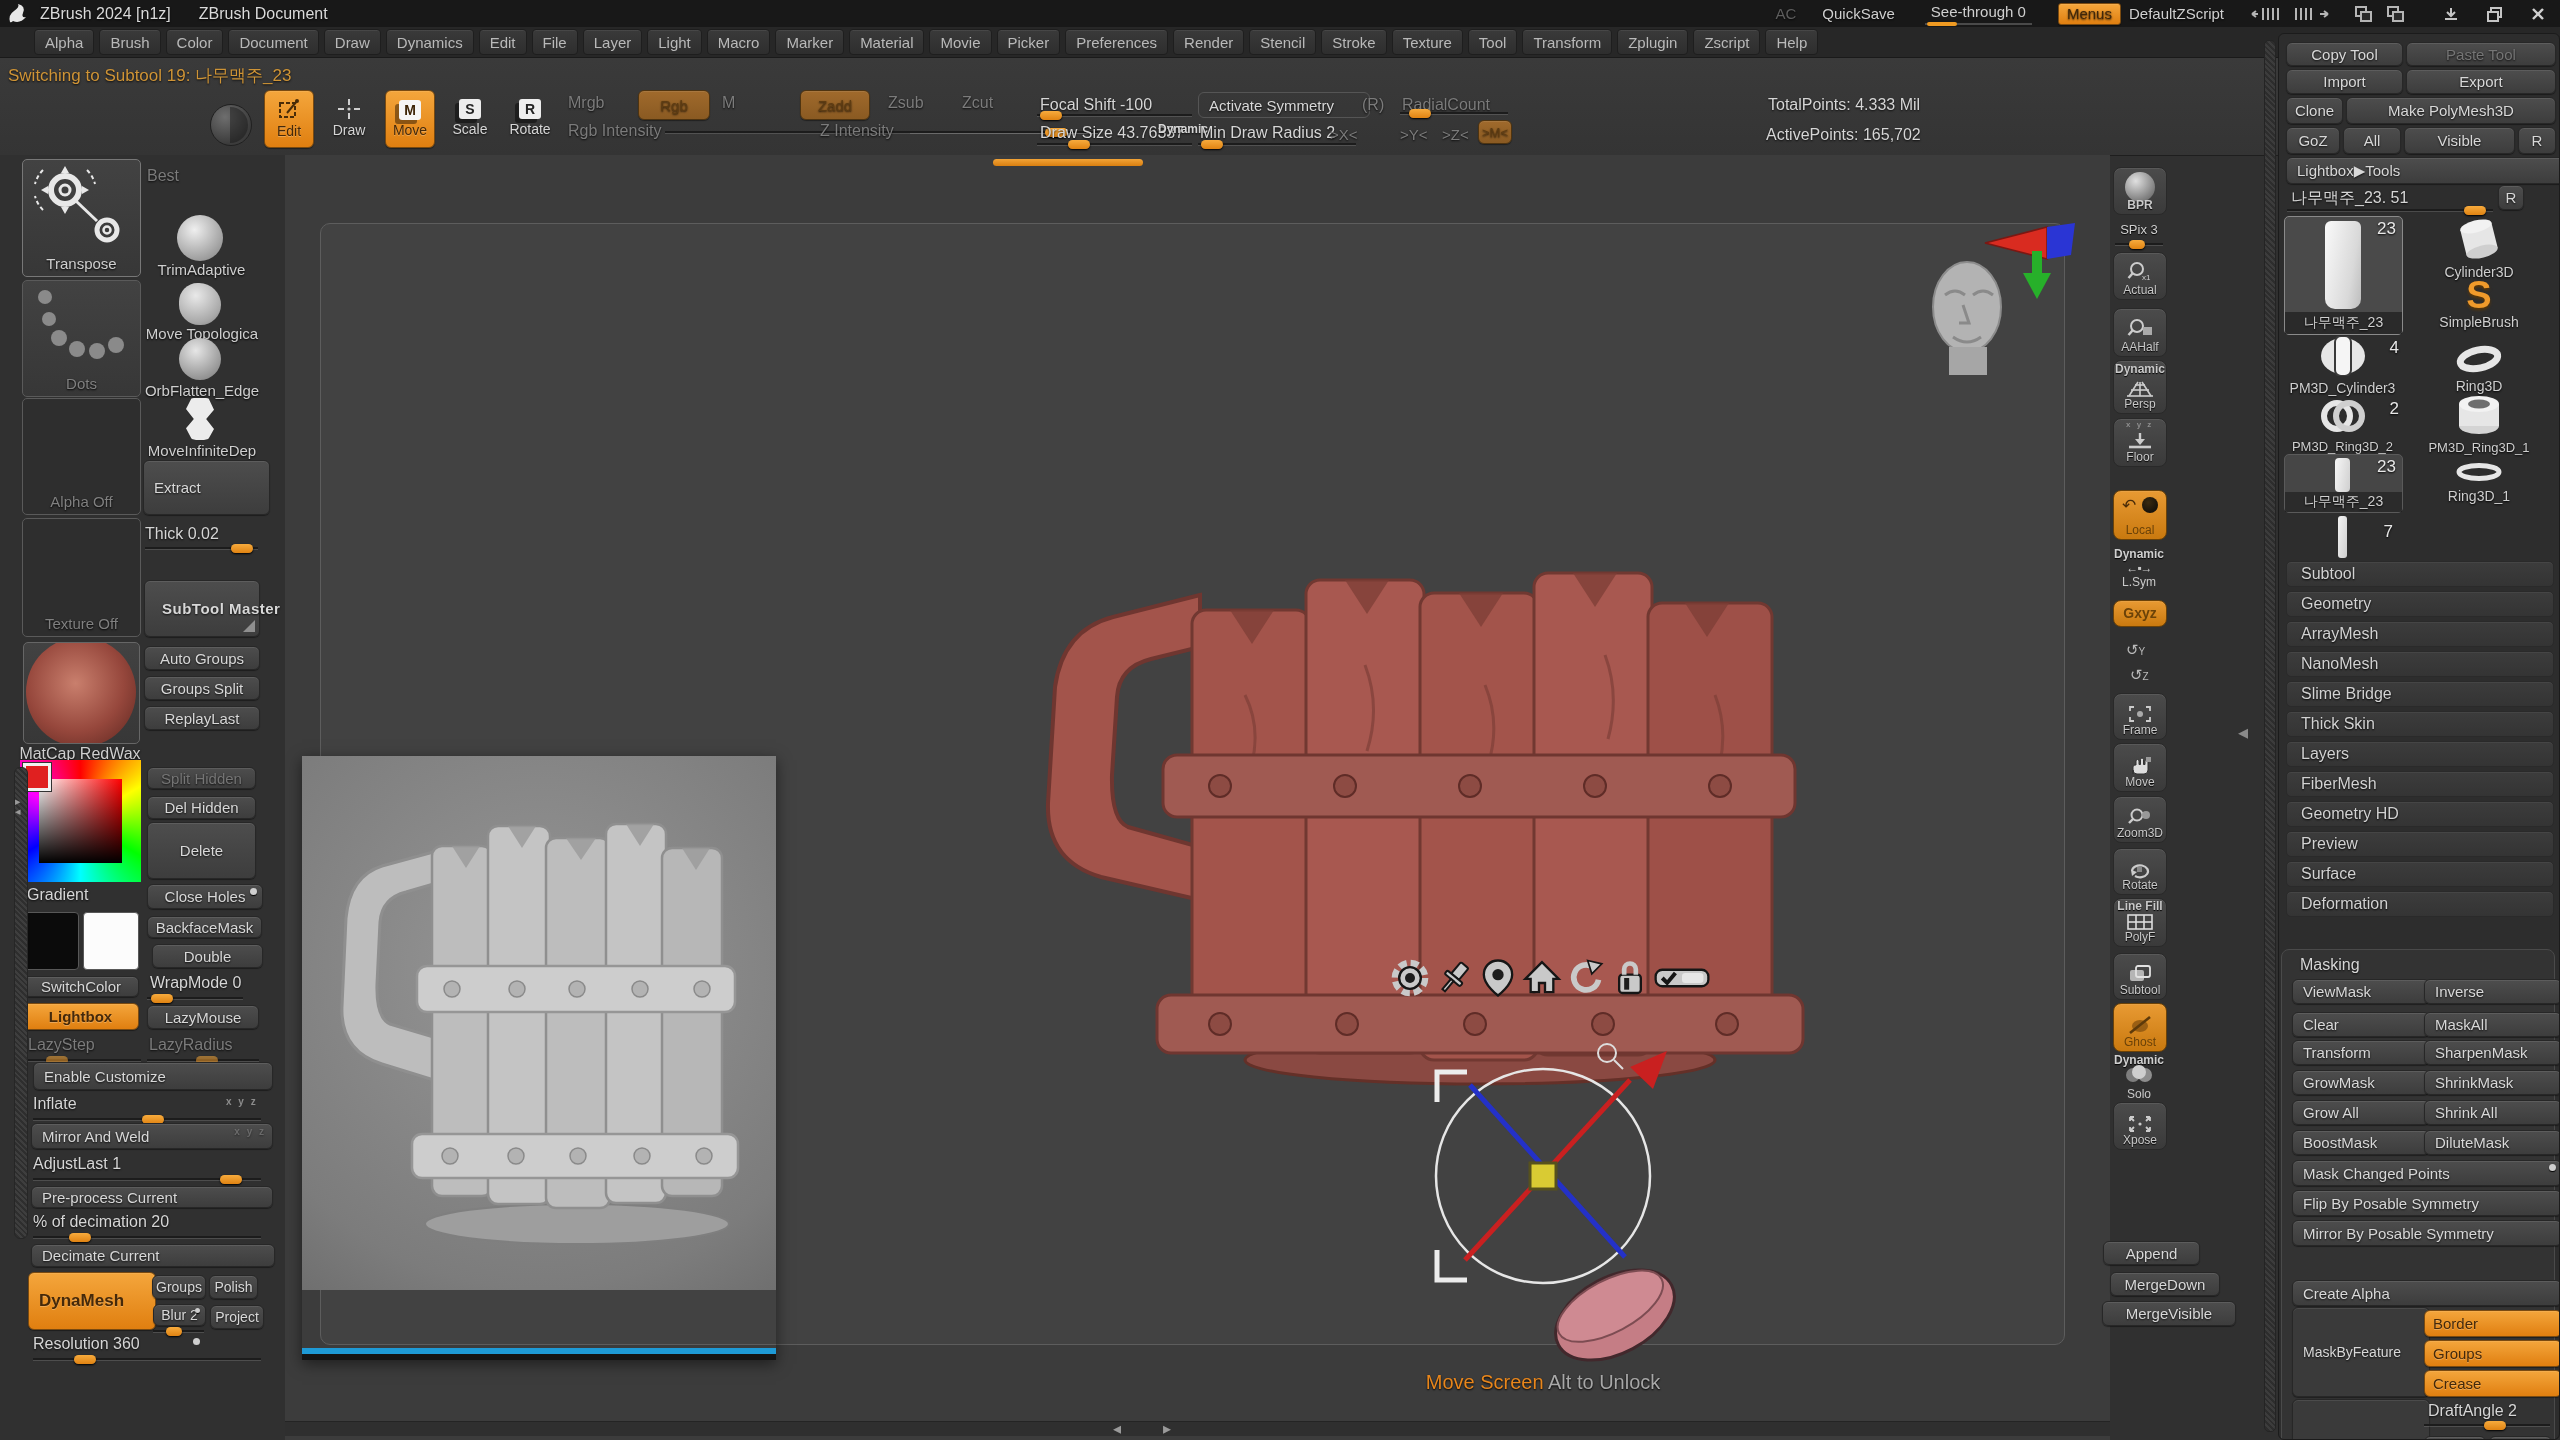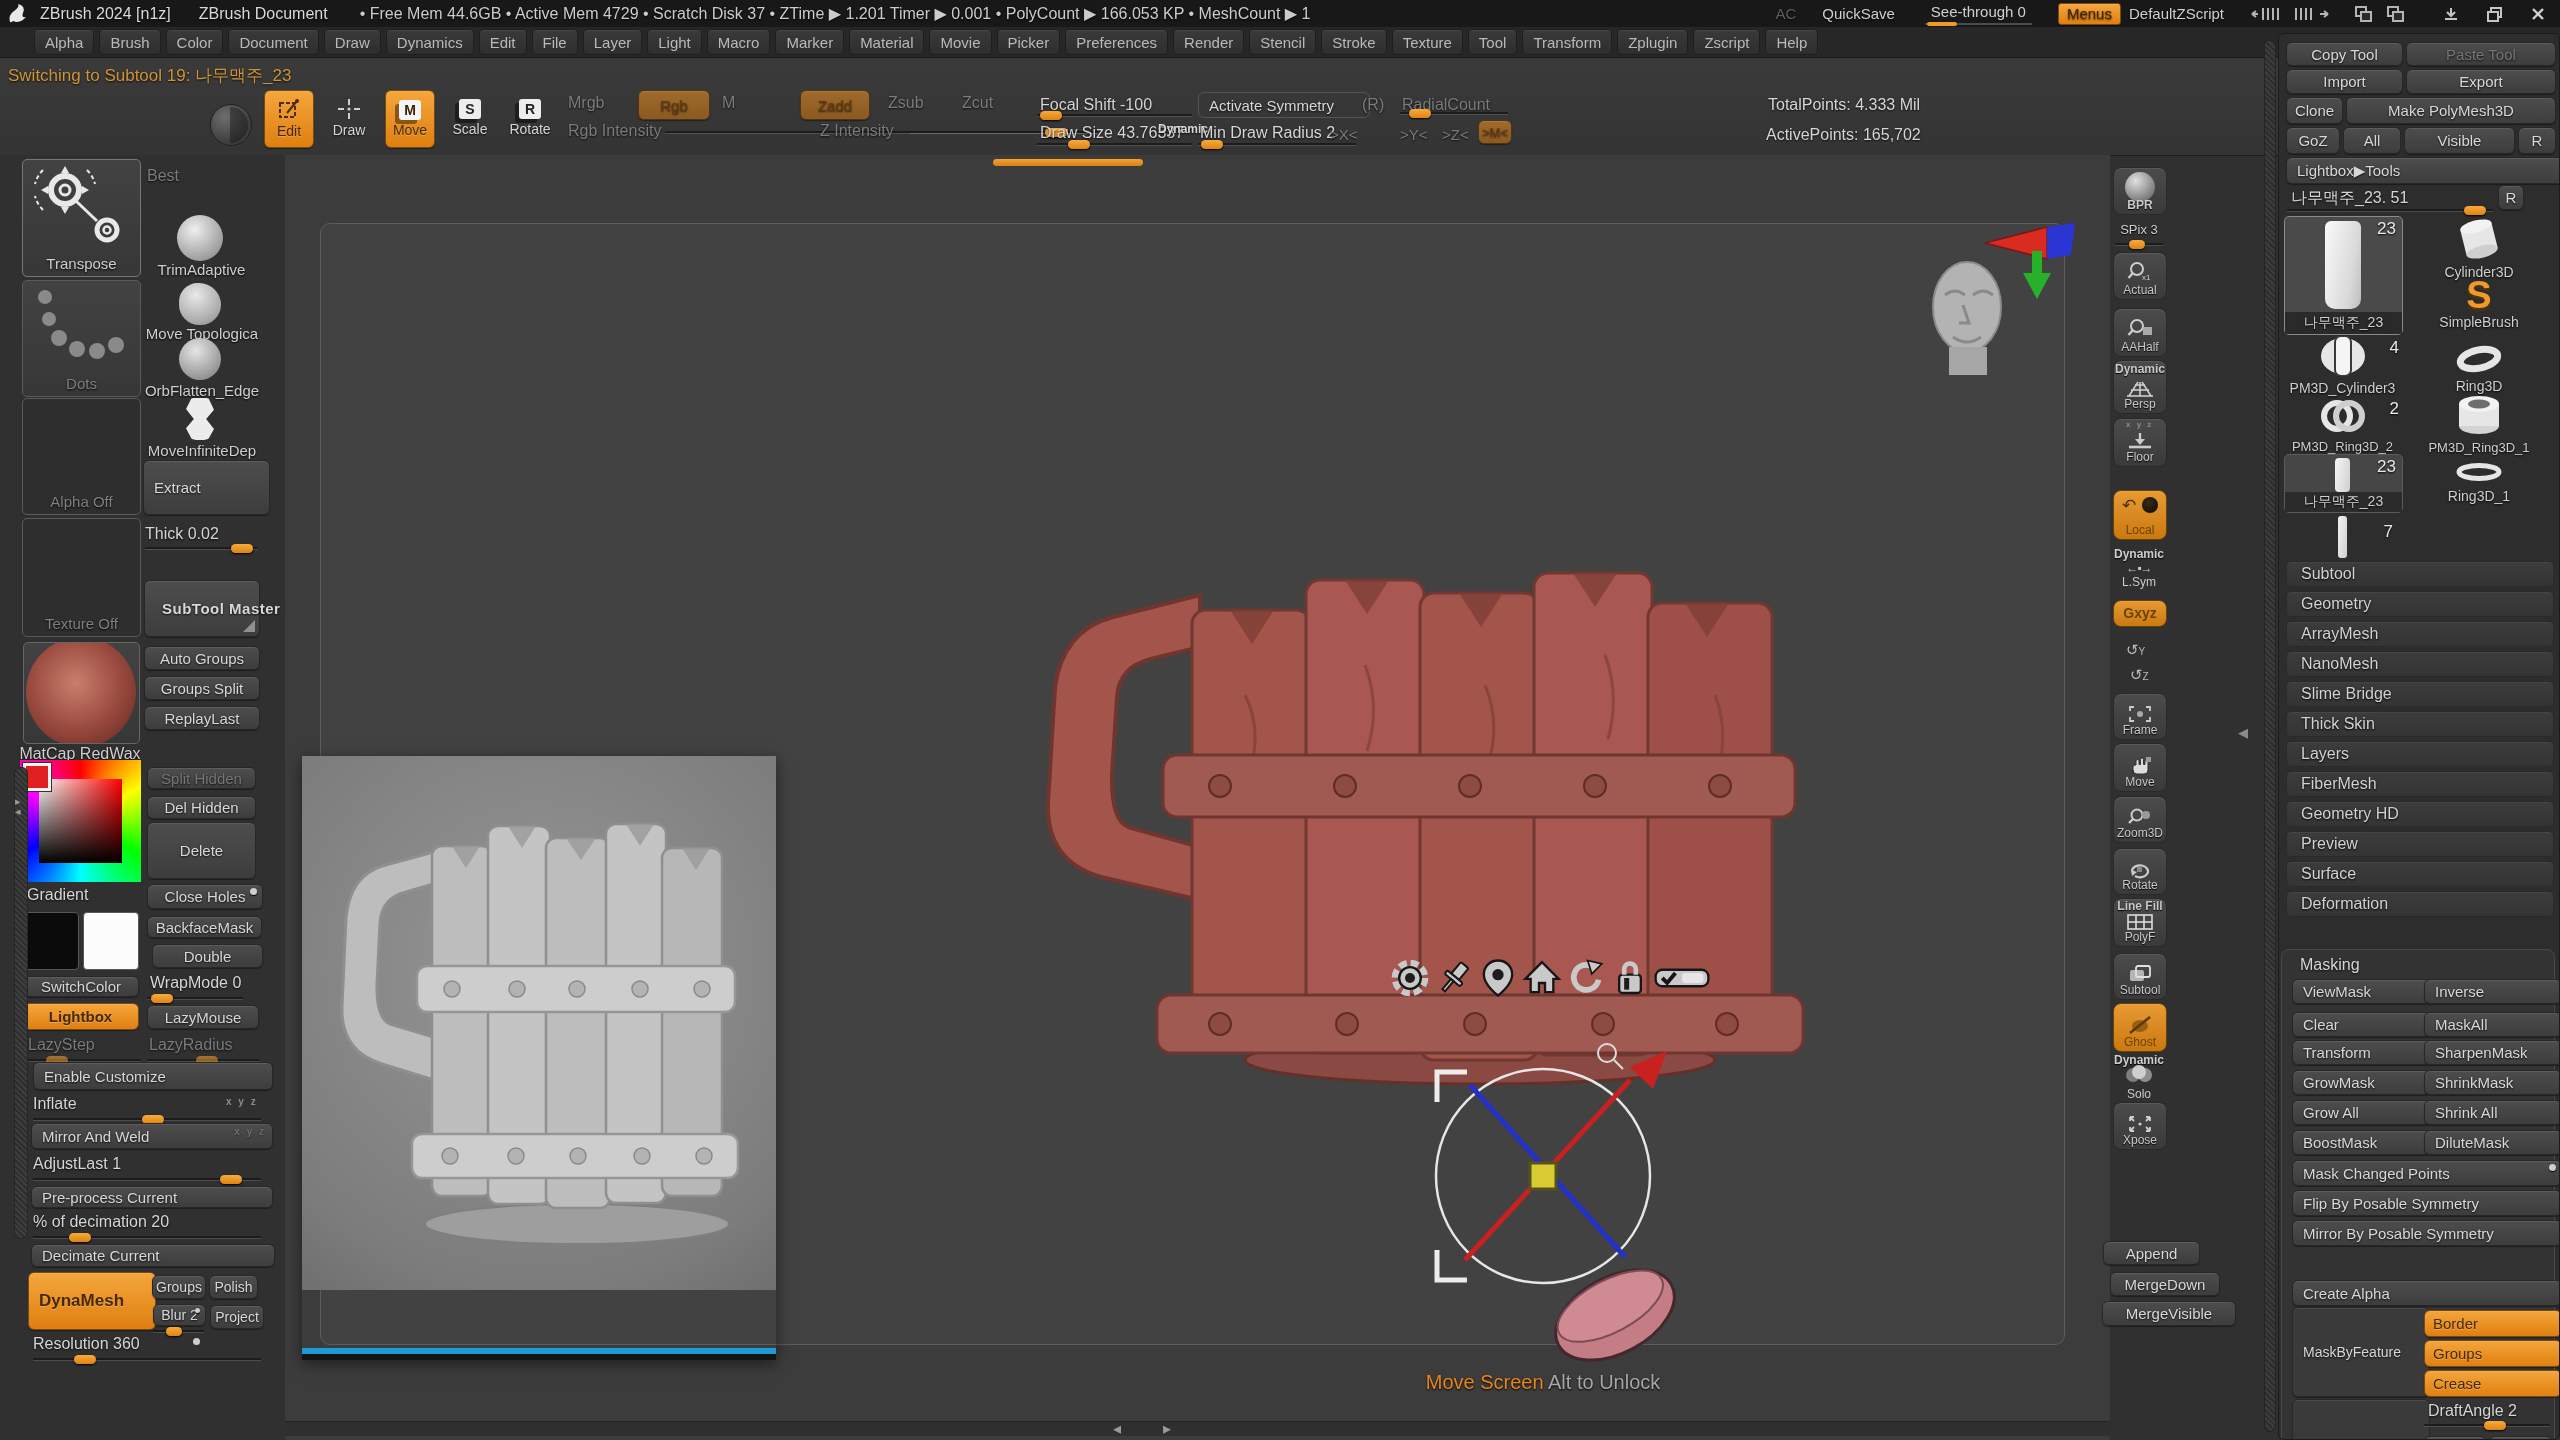--- a/index.html
+++ b/index.html
@@ -55,21 +55,20 @@
 <body>
 
 <div id="root">
 
   <div class="abs" style="left:0;top:0;width:2560px;height:27px;background:#181818;border-bottom:1px solid #000;display:flex;align-items:center;">
     <svg width="26" height="22" viewBox="0 0 26 22" style="margin-left:6px;">
       <path d="M4 19 Q2 12 8 8 Q14 4 12 1 Q20 3 17 10 Q15 15 20 14 Q14 21 7 18 Q5 20 4 19 Z" fill="#e8e8e8"></path>
     </svg>
     <span class="lbl" style="position:static;margin-left:8px;font-size:16px;color:#dadada;">ZBrush 2024 [n1z]</span>
     <span class="lbl" style="position:static;margin-left:28px;font-size:16px;color:#dadada;">ZBrush Document</span>
-    <span class="lbl" style="position:static;margin-left:32px;font-size:16px;color:#cccccc;">• Free Mem 44.6GB • Active Mem 4729 • Scratch Disk 37 •  ZTime ▶ 1.201  Timer ▶ 0.001  • PolyCount ▶ 166.053 KP  • MeshCount ▶ 1</span>
     <span style="flex:1"></span>
     <span class="lbl" style="position:static;color:#5d5d5d;font-size:15px;margin-right:26px;">AC</span>
     <span class="lbl" style="position:static;color:#cfcfcf;font-size:15px;margin-right:30px;cursor:pointer;">QuickSave</span>
     <span style="position:relative;color:#cfcfcf;font-size:15px;margin-right:26px;border-bottom:2px solid #4a4a4a;padding:0 6px 3px 6px;cursor:pointer;">
       <span>See-through 0</span>
       <i style="position:absolute;left:2px;bottom:-3px;width:30px;height:4px;border-radius:2px;background:#ef9a22;"></i>
     </span>
     <span class="b" style="position:static;display:inline-flex;height:20px;padding:0 8px;background:linear-gradient(#f4a63c,#e07f10);color:#40270a;border:1px solid #7a4a10;border-radius:3px;margin-right:8px;">
       <span>Menus</span>
       </span>

